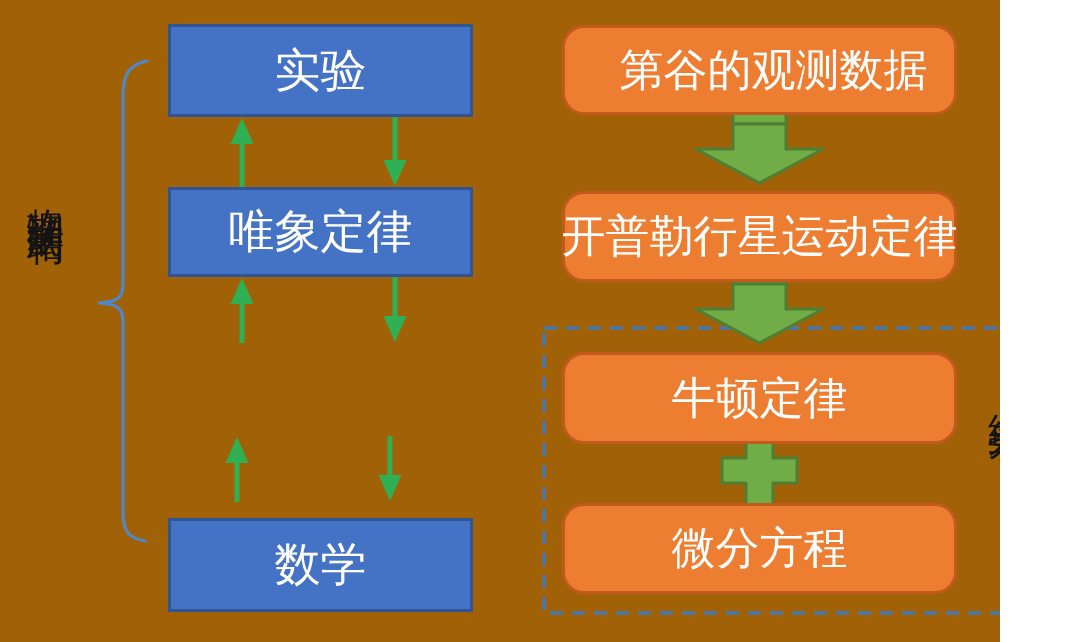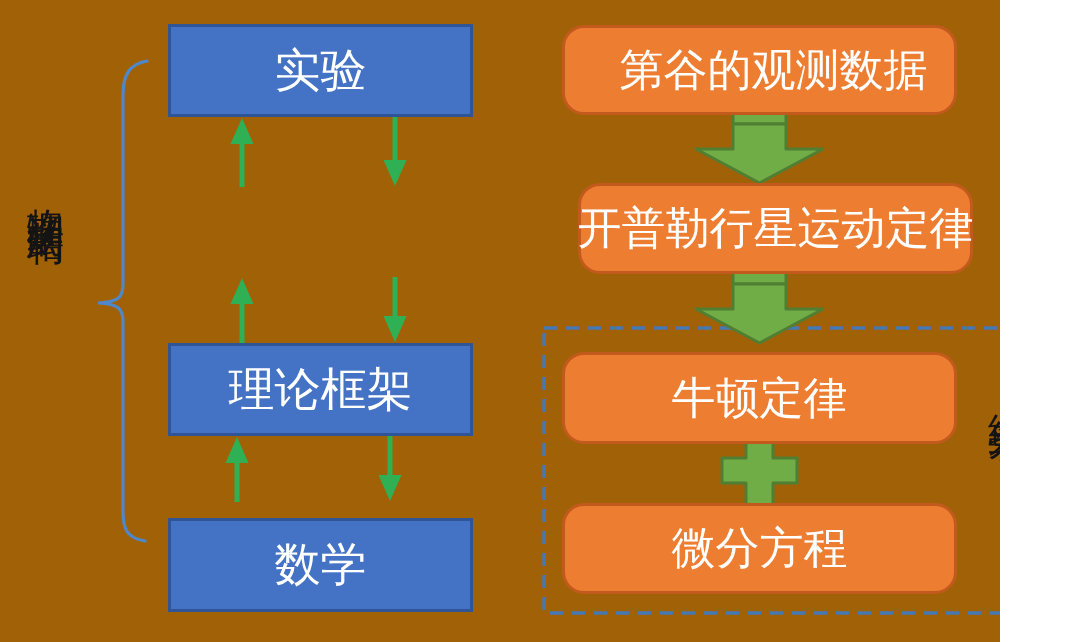--- a/index.html
+++ b/index.html
@@ -30,21 +30,21 @@
     border:3px solid #C35A1D;
     border-radius:22px;
     font-size:44px;
     left:562px;width:395px;
   }
   .b1{top:24px;height:93px;}
   .b2{top:187px;height:90px;}
   .b3{top:343px;height:93px;}
   .b4{top:518px;height:94px;}
   .o1{top:25px;height:90px;padding-left:28px;}
-  .o2{top:183px;height:91px;margin-left:16px;}
+  .o2{top:191px;height:91px;}
   .o3{top:344px;height:92px;margin-top:8px;}
   .o4{top:503px;height:91px;}
   .vlabel{
     position:absolute;
     writing-mode:vertical-rl;
     text-orientation:upright;
     color:#141414;
     z-index:2;
     line-height:1;
   }
@@ -98,22 +98,22 @@
 
     <path d="M746,434 L773,434 L773,458 L797,458 L797,483 L773,483 L773,506
              L746,506 L746,483 L722,483 L722,458 L746,458 Z" fill="#70AD47" stroke="#507E32" stroke-width="3" stroke-linejoin="round"></path>
   </svg>
 
   <div class="vlabel vlabel-left">物理学的结构</div>
 
   <div class="box box-blue b1">
     <span>实验</span>
   </div>
-  <div class="box box-blue b3">
-    <span>理论框架</span>
+  <div class="box box-blue b2">
+    <span>唯象定律</span>
   </div>
   <div class="box box-blue b4">
     <span>数学</span>
   </div>
 
   <div class="box box-orange o1">
     <span>第谷的观测数据</span>
   </div>
   <div class="box box-orange o2">
     <span>开普勒行星运动定律</span>

